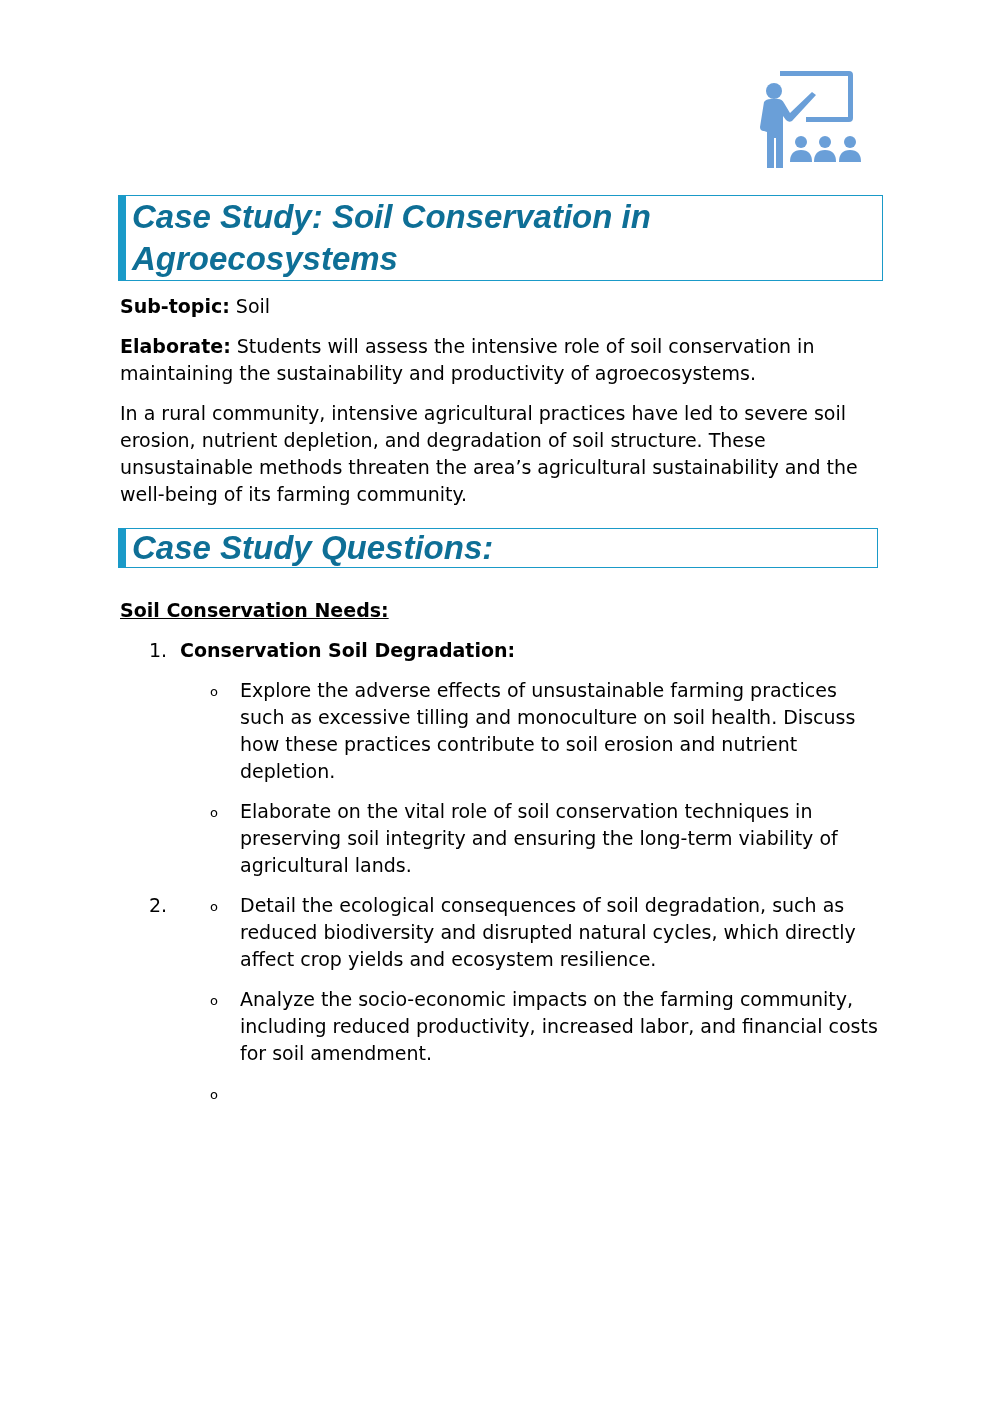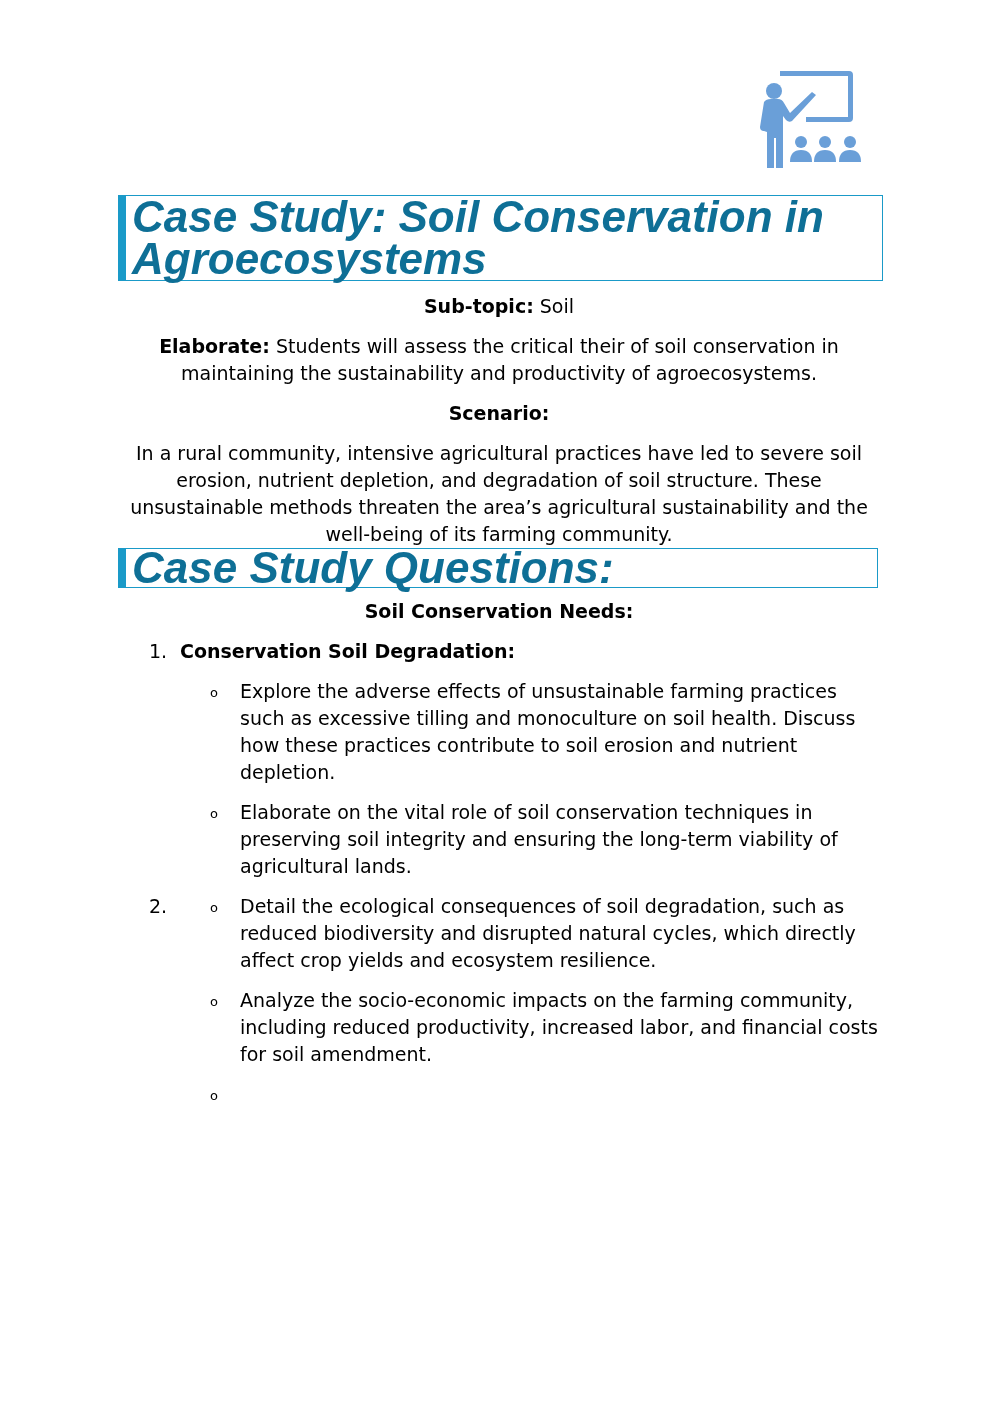--- a/index.html
+++ b/index.html
@@ -6,24 +6,24 @@
   body {
     width: 990px; height: 1401px; position: relative; overflow: hidden;
     font-family: "DejaVu Sans", sans-serif; color: #000; font-size: 19px;
   }
   .icon-wrap { position: absolute; left: 754px; top: 68px; width: 112px; height: 102px; }
   .content { position: absolute; left: 120px; top: 195px; width: 758px; }
   .heading-box {
     border: 1px solid #1a9ac8; border-left: 8px solid #1a9ac8;
     padding: 0 8px 0 6px; margin-left: -2px;
     font-family: "Liberation Sans", sans-serif; font-style: italic; font-weight: bold;
-    color: #0e6f96; font-size: 44px; line-height: 42px;
+    color: #0e6f96; font-size: 33px; line-height: 42px;
   }
   .h1box { width: 742px; }
-  .p { margin: 0; line-height: 27px; text-align: center; }
+  .p { margin: 0; line-height: 27px; }
   .b { font-weight: bold; }
   .mt-sub { margin-top: 12px; }
   .mt { margin-top: 13px; }
   .num-item { position: relative; padding-left: 60px; line-height: 27px; margin-top: 13px; }
   .num-item .num { position: absolute; left: 29px; top: 0; }
   .bullet { position: relative; padding-left: 120px; line-height: 27px; margin-top: 13px; }
   .bullet .bmark { position: absolute; left: 90px; top: 0; font-size: 13px; line-height: 30px; }
 </style>
 </head>
 <body>
@@ -51,29 +51,28 @@
 <div class="content">
   <div class="heading-box h1box">Case Study: Soil Conservation in Agroecosystems</div>
 
   <p class="p mt-sub">
     <span class="b">Sub-topic:</span>
     <span>Soil</span>
   </p>
 
   <p class="p mt">
     <span class="b">Elaborate:</span>
-    <span>Students will assess the critical their of soil conservation in maintaining the sustainability and productivity of agroecosystems.</span>
+    <span>Students will assess the intensive role of soil conservation in maintaining the sustainability and productivity of agroecosystems.</span>
   </p>
 
-  <p class="p mt b">Scenario:</p>
   <p class="p mt">In a rural community, intensive agricultural practices have led to severe soil erosion, nutrient depletion, and degradation of soil structure. These unsustainable methods threaten the area’s agricultural sustainability and the well-being of its farming community.</p>
 
-  <div class="heading-box" style="line-height:38px;">Case Study Questions:</div>
+  <div class="heading-box" style="margin-top:20px; line-height:38px;">Case Study Questions:</div>
 
-  <p class="p b" style="margin-top:10px;">Soil Conservation Needs:</p>
+  <p class="p b" style="margin-top:29px;text-decoration:underline;">Soil Conservation Needs:</p>
   <div class="num-item">
     <span class="num">1.</span>
     <span class="b">Conservation Soil Degradation:</span>
   </div>
   <div class="bullet">
     <span class="bmark">o</span>
     <span>Explore the adverse effects of unsustainable farming practices such as excessive tilling and monoculture on soil health. Discuss how these practices contribute to soil erosion and nutrient depletion.</span>
   </div>
   <div class="bullet">
     <span class="bmark">o</span>

